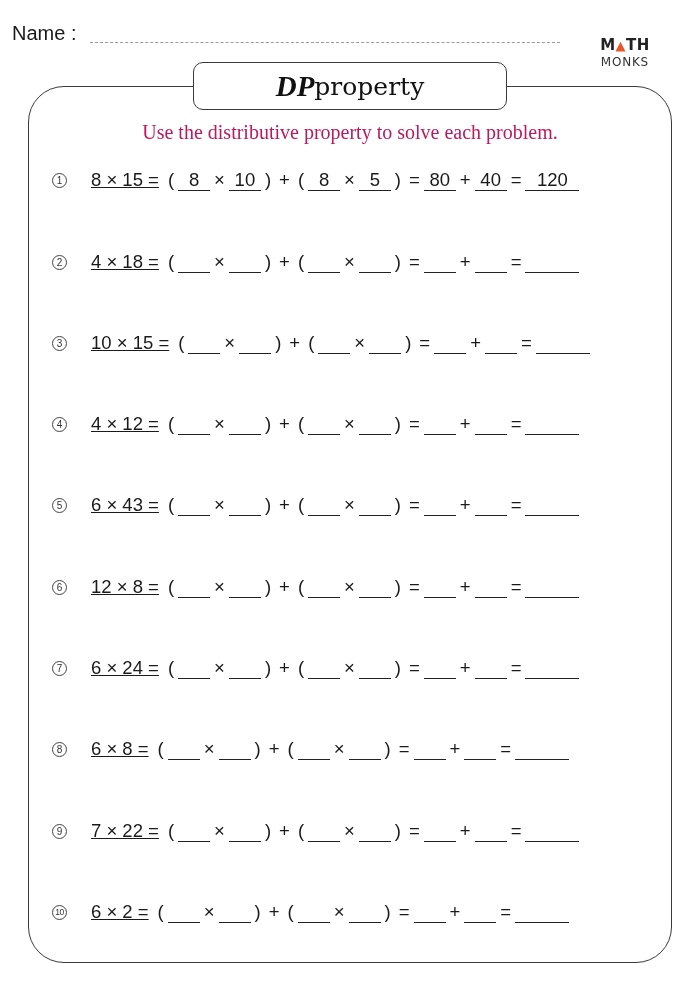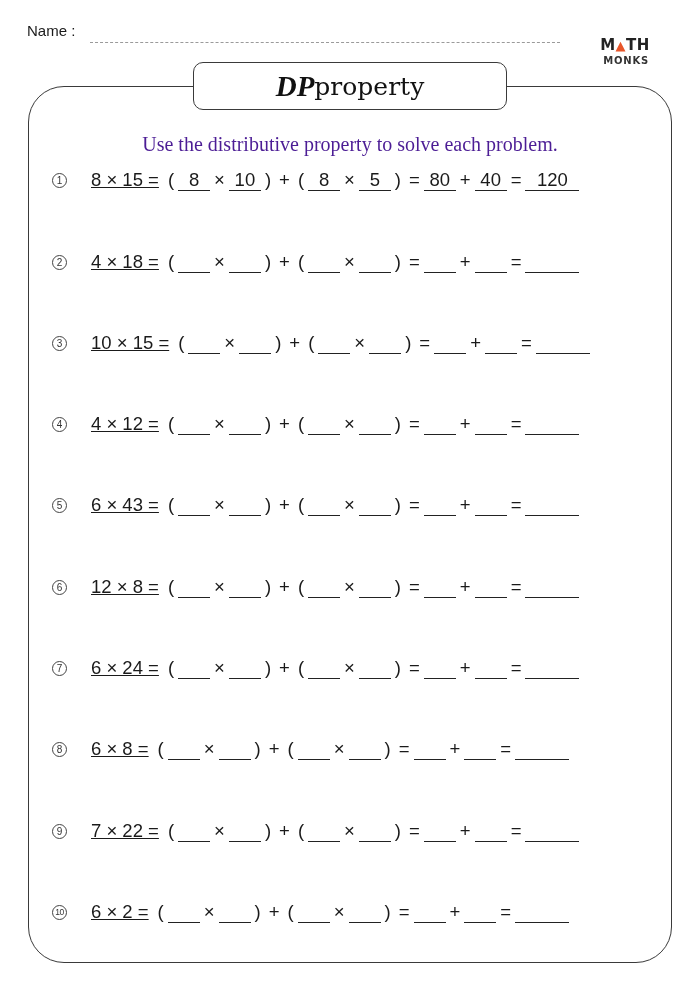--- a/index.html
+++ b/index.html
@@ -1,31 +1,31 @@
 <!DOCTYPE html>
 <html><head>
   <meta charset="utf-8">
   <style>
     html, body { margin: 0; padding: 0; background: #ffffff; }
     body { width: 700px; height: 991px; position: relative; overflow: hidden; font-family: "Liberation Sans", sans-serif; color: #1a1a1a; }
 
-    .name-row { position: absolute; left: 27px; top: 22px; font-size: 15px; display: flex; align-items: baseline; }
+    .name-row { position: absolute; left: 12px; top: 22px; font-size: 20px; display: flex; align-items: baseline; }
     .name-line { position: absolute; left: 90px; top: 42px; width: 470px; border-bottom: 1.3px dashed #9a9a9a; }
 
     .logo { position: absolute; left: 597px; top: 25px; width: 56px; text-align: center; }
     .logo-main { font-family: "DejaVu Sans", sans-serif; font-size: 15px; font-weight: bold; letter-spacing: 0.5px; color: #222; line-height: 16px; margin-top: 12px; }
     .logo-main .tri { color: #e8562a; font-size: 13px; }
-    .logo-sub { font-family: "DejaVu Sans", sans-serif; font-size: 10px; font-weight: bold; letter-spacing: 0.8px; color: #333; text-align: right; margin-top: 1px; padding-right: 4px; }
+    .logo-sub { font-family: "DejaVu Sans", sans-serif; font-size: 12px; font-weight: normal; letter-spacing: 0.8px; color: #333; text-align: right; margin-top: 1px; padding-right: 4px; }
 
     .frame { position: absolute; left: 28px; top: 86px; width: 644px; height: 877px; border: 1.4px solid #3a3a3a; border-radius: 36px; box-sizing: border-box; }
 
     .title-box { position: absolute; left: 193px; top: 62px; width: 314px; height: 48px; background: #fff; border: 1.4px solid #3a3a3a; border-radius: 10px; box-sizing: border-box; display: flex; align-items: center; justify-content: center; font-family: "DejaVu Serif", serif; font-size: 25px; color: #111; }
     .title-box .cap { font-style: italic; font-weight: bold; font-family: "Liberation Serif", serif; font-size: 29px; }
 
-    .instruction { position: absolute; left: 0; width: 700px; top: 121px; text-align: center; font-family: "Liberation Serif", serif; font-size: 20px; color: #4c1d95; margin-top: 12px; }
+    .instruction { position: absolute; left: 0; width: 700px; top: 121px; text-align: center; font-family: "Liberation Serif", serif; font-size: 20px; color: #be185d; }
 
     .problem { position: absolute; left: 52px; height: 28px; display: flex; align-items: center; font-size: 18.5px; white-space: nowrap; color: #1a1a1a; }
     .num { display: inline-flex; width: 15px; height: 15px; border: 1px solid #444; border-radius: 50%; font-size: 10px; align-items: center; justify-content: center; margin-right: 24px; box-sizing: border-box; color: #333; }
     .num.wide { font-size: 8.5px; letter-spacing: -0.5px; }
     .expr { margin-right: 5px; text-decoration: underline; }
     .op { margin: 0 4px; }
     .blank { display: inline-block; border-bottom: 1.3px solid #222; height: 20px; text-align: center; line-height: 20px; position: relative; top: 0px; }
     .b-s { width: 32px; }
     .b-l { width: 54px; }
   </style>

